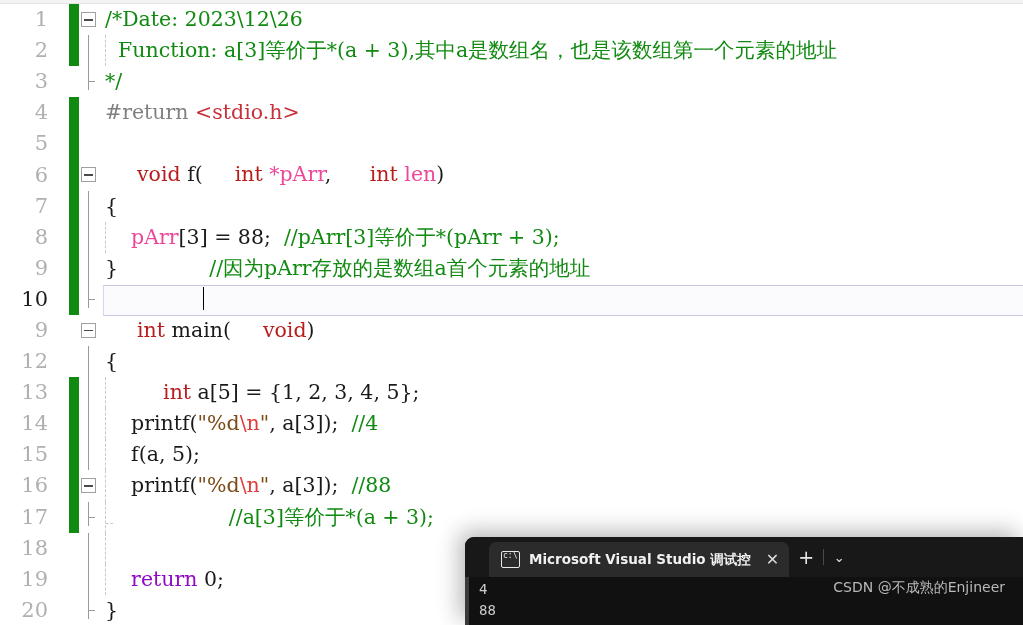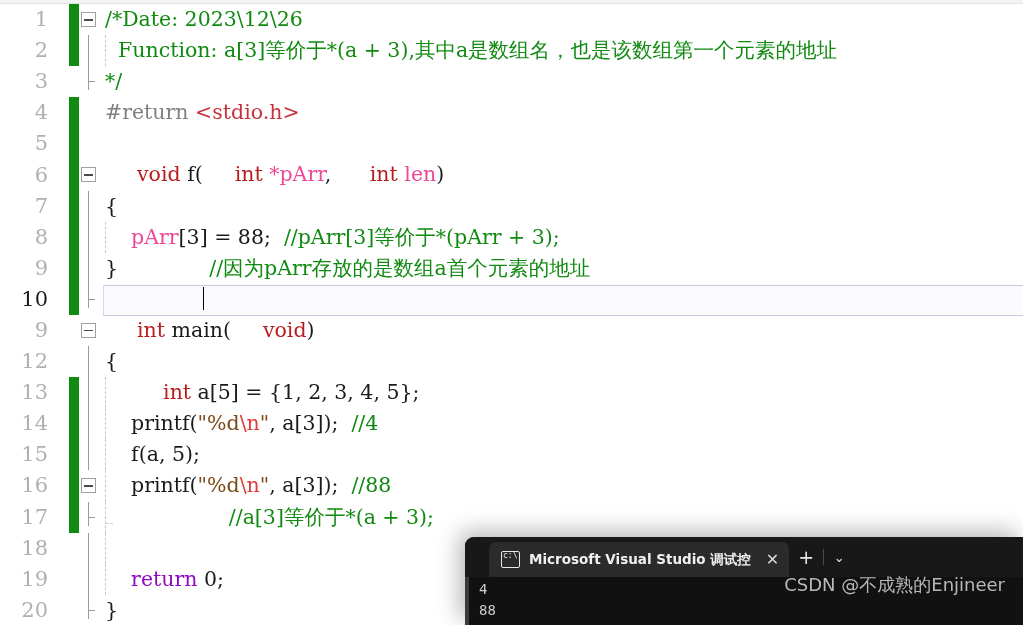--- a/index.html
+++ b/index.html
@@ -278,21 +278,21 @@
     font-family: "DejaVu Sans Mono", "Liberation Mono", monospace;
     font-size: 14px;
     line-height: 21px;
   }
   .watermark {
     position: absolute;
     right: 18px;
     bottom: 28px;
     color: #b9b9b9;
     font-family: "DejaVu Sans", "Liberation Sans", sans-serif;
-    font-size: 18px;
+    font-size: 14px;
     white-space: nowrap;
   }
 </style>
 </head>
 <body>
 
 <div id="editor">
   <div class="top-rule"></div>
 
   <div class="rows">

